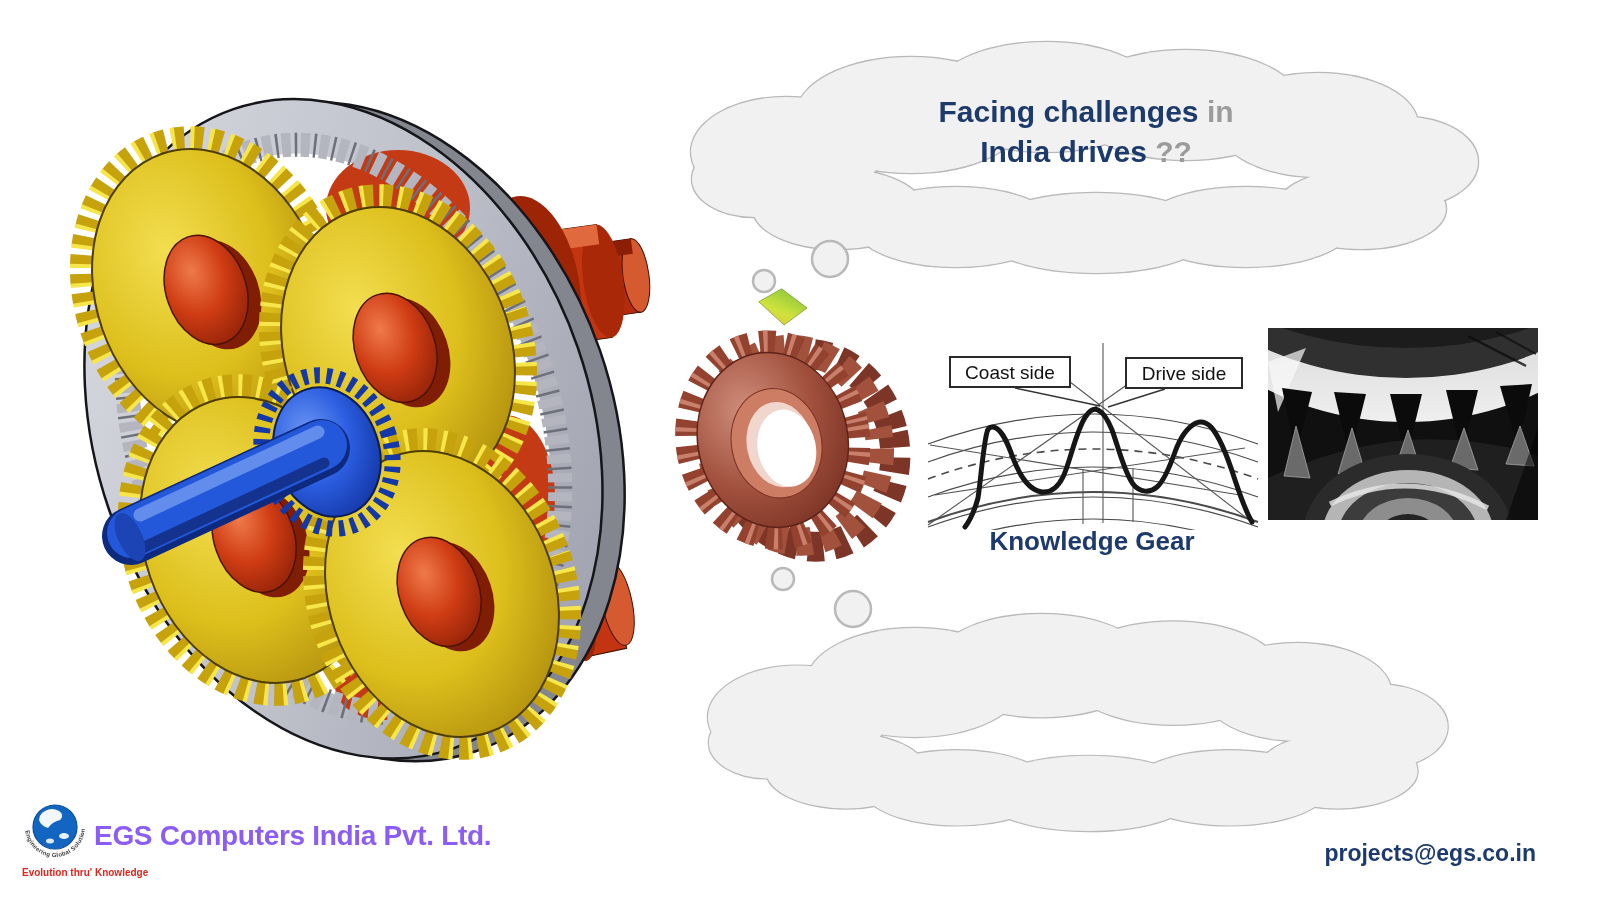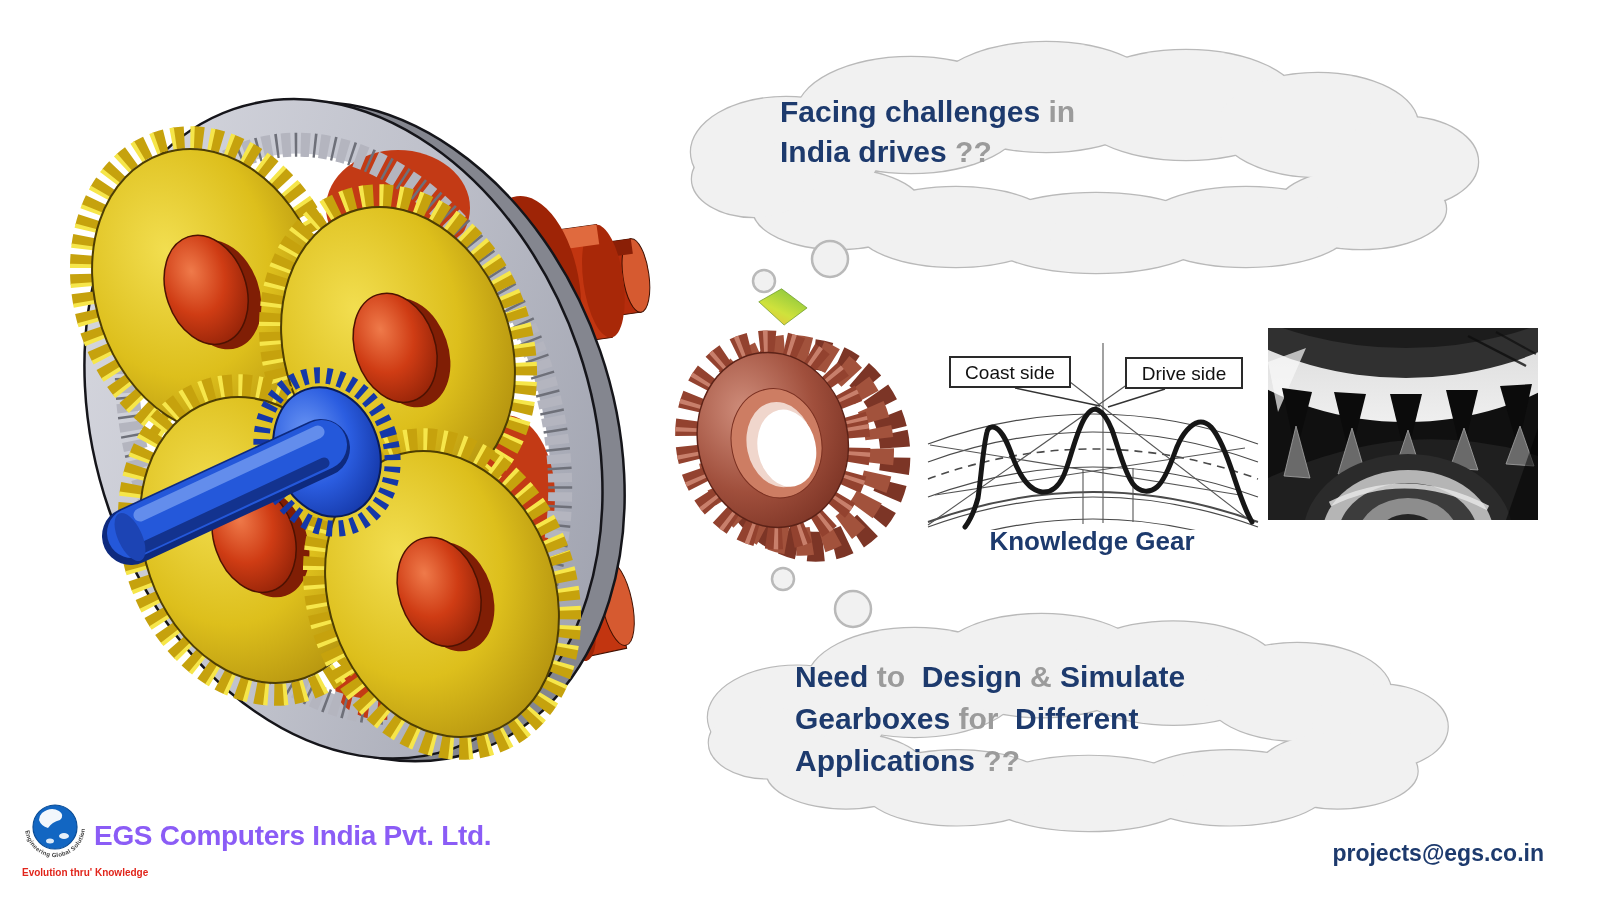--- a/index.html
+++ b/index.html
@@ -1,30 +1,30 @@
 <!DOCTYPE html>
 <html><head>
 <meta charset="utf-8">
 <style>
   html,body{margin:0;padding:0;background:#ffffff;}
   .slide{position:relative;width:1600px;height:900px;background:#ffffff;overflow:hidden;
          font-family:"Liberation Sans",sans-serif;}
   .abs{position:absolute;}
   svg{display:block;}
-  .cloud-text{position:absolute;text-align:left;font-weight:bold;z-index:3;}
+  .cloud-text{position:absolute;text-align:center;font-weight:bold;z-index:3;}
   .cloud-text .line{white-space:pre;}
   .ct-top{left:780px;top:92px;width:612px;font-size:30px;line-height:40px;}
   .ct-bottom{left:795px;top:656px;width:580px;font-size:30px;line-height:42px;}
   .t-navy{color:#1d3a6d;}
   .t-gray{color:#9b9b9b;}
   .caption{position:absolute;left:918px;top:526px;width:348px;text-align:center;
            font-size:26px;font-weight:bold;color:#1d3a6d;z-index:3;}
   .company{position:absolute;left:94px;top:820px;font-size:28px;font-weight:bold;
            color:#8b5cf6;letter-spacing:-0.3px;z-index:3;}
-  .email{position:absolute;right:56px;top:840px;font-size:23px;font-weight:bold;
+  .email{position:absolute;right:64px;top:840px;font-size:23px;font-weight:bold;
          color:#1d3a6d;z-index:3;}
   .z1{z-index:1;} .z2{z-index:2;}
 </style>
 </head>
 <body>
 
 <div class="slide">
 
   <svg class="abs" style="left:0;top:0;width:1600px;height:900px;z-index:0" viewBox="0 0 1600 900">
     <defs>
@@ -255,25 +255,20 @@
       <path d="M62,176 Q140,138 220,180" stroke="#e8e8e8" stroke-width="5" fill="none" opacity="0.8"></path>
     </g>
     <polygon points="270,100 270,192 238,192" fill="#000000" opacity="0.5"></polygon>
   </svg>
 
   <div class="cloud-text ct-top">
     <div class="line"><span class="t-navy">Facing challenges </span><span class="t-gray">in</span></div>
     <div class="line"><span class="t-navy">India drives </span><span class="t-gray">??</span></div>
   </div>
 
-  <div class="cloud-text ct-bottom">
-    <div class="line"><span class="t-navy">Need </span><span class="t-gray">to </span><span class="t-navy"> Design </span><span class="t-gray">&amp; </span><span class="t-navy">Simulate</span></div>
-    <div class="line"><span class="t-navy">Gearboxes </span><span class="t-gray">for </span><span class="t-navy"> Different</span></div>
-    <div class="line"><span class="t-navy">Applications </span><span class="t-gray">??</span></div>
-  </div>
 
   <div class="caption">Knowledge Gear</div>
 
   <svg class="abs z2" style="left:22px;top:800px;width:170px;height:88px" viewBox="0 0 170 88">
     <circle cx="33" cy="27" r="22" fill="#1266c2" stroke="#0a4c96" stroke-width="1.2"></circle>
     <path d="M20,13 q9,-7 17,-2 q6,4 1,9 q-8,2 -12,8 q-7,-2 -9,-8 q0,-4 3,-7 Z" fill="#ffffff" opacity="0.95"></path>
     <ellipse cx="42" cy="36" rx="5" ry="3" fill="#ffffff" opacity="0.9"></ellipse>
     <ellipse cx="28" cy="41" rx="4" ry="2.5" fill="#ffffff" opacity="0.85"></ellipse>
     <path id="logoArc" d="M 3,27 A 30,30 0 0 0 63,27" fill="none"></path>
     <text font-size="6" fill="#3c3c3c" letter-spacing="0.3" font-weight="bold">

